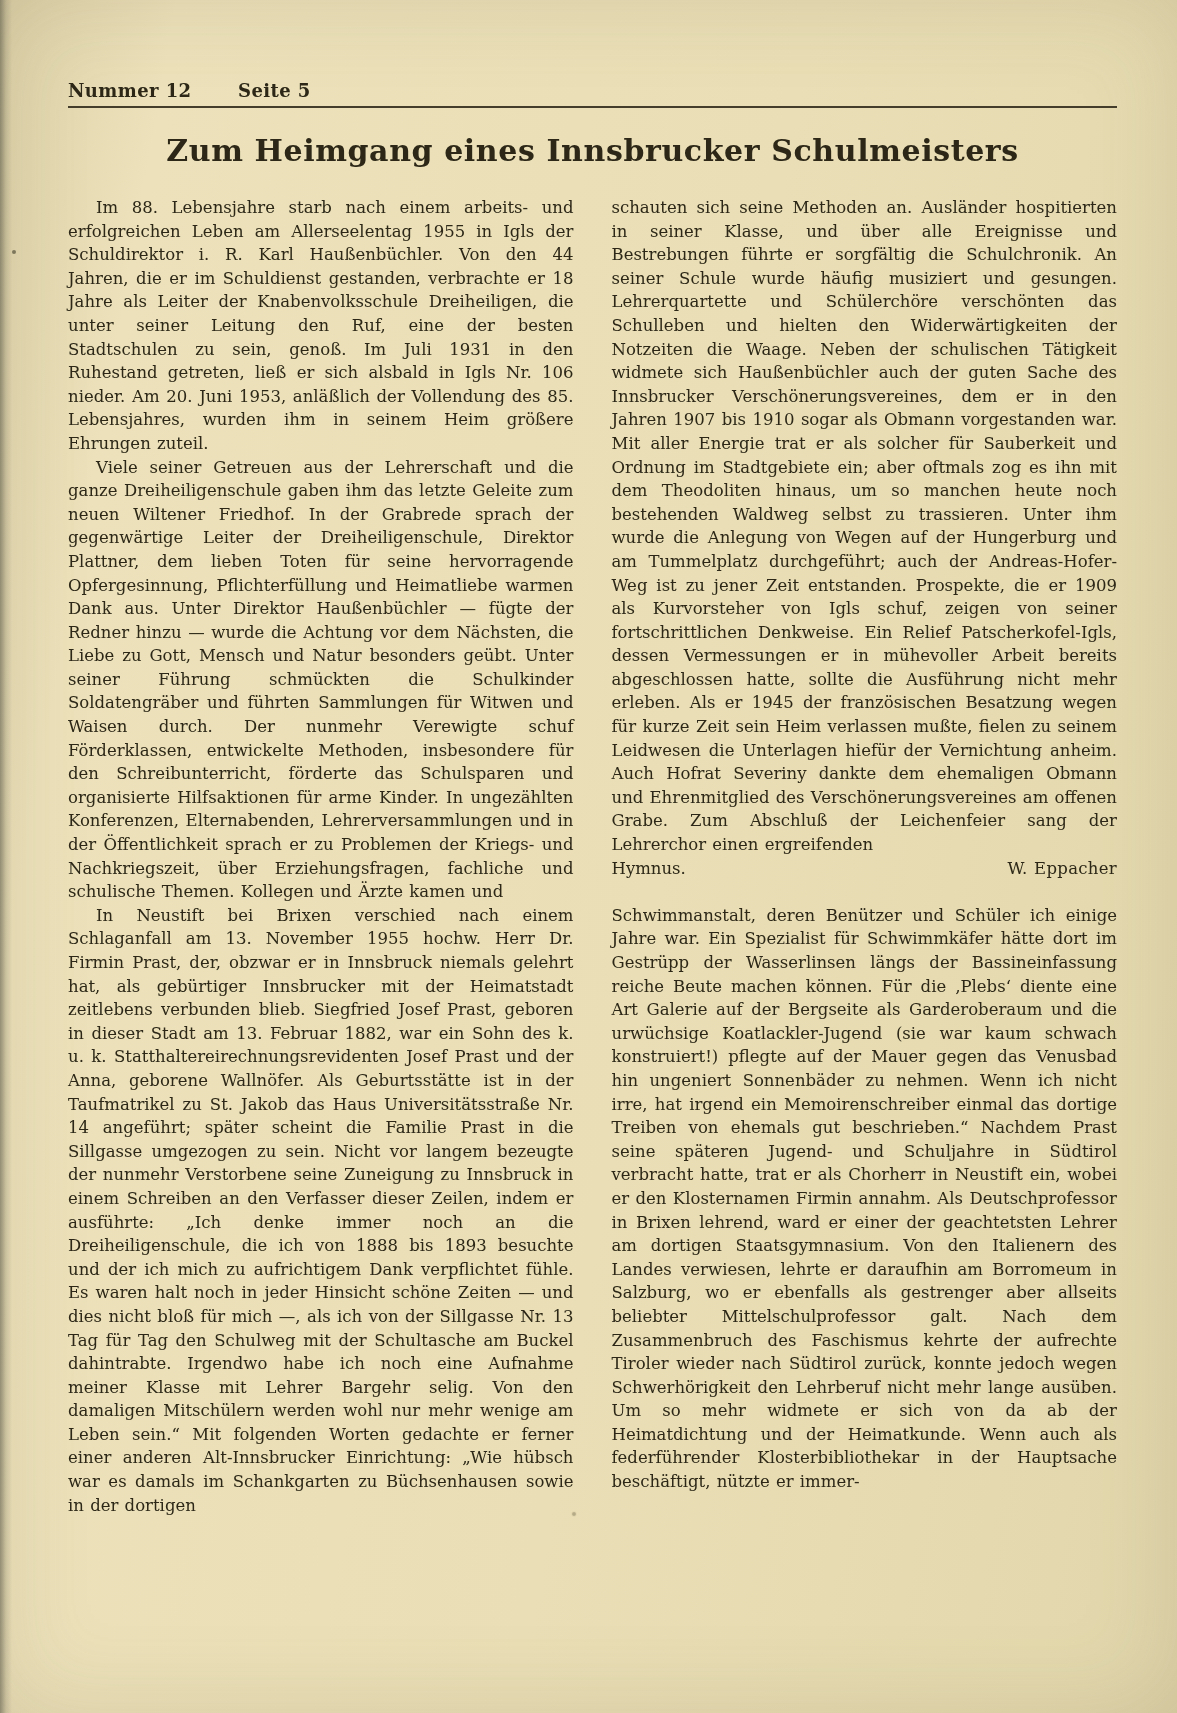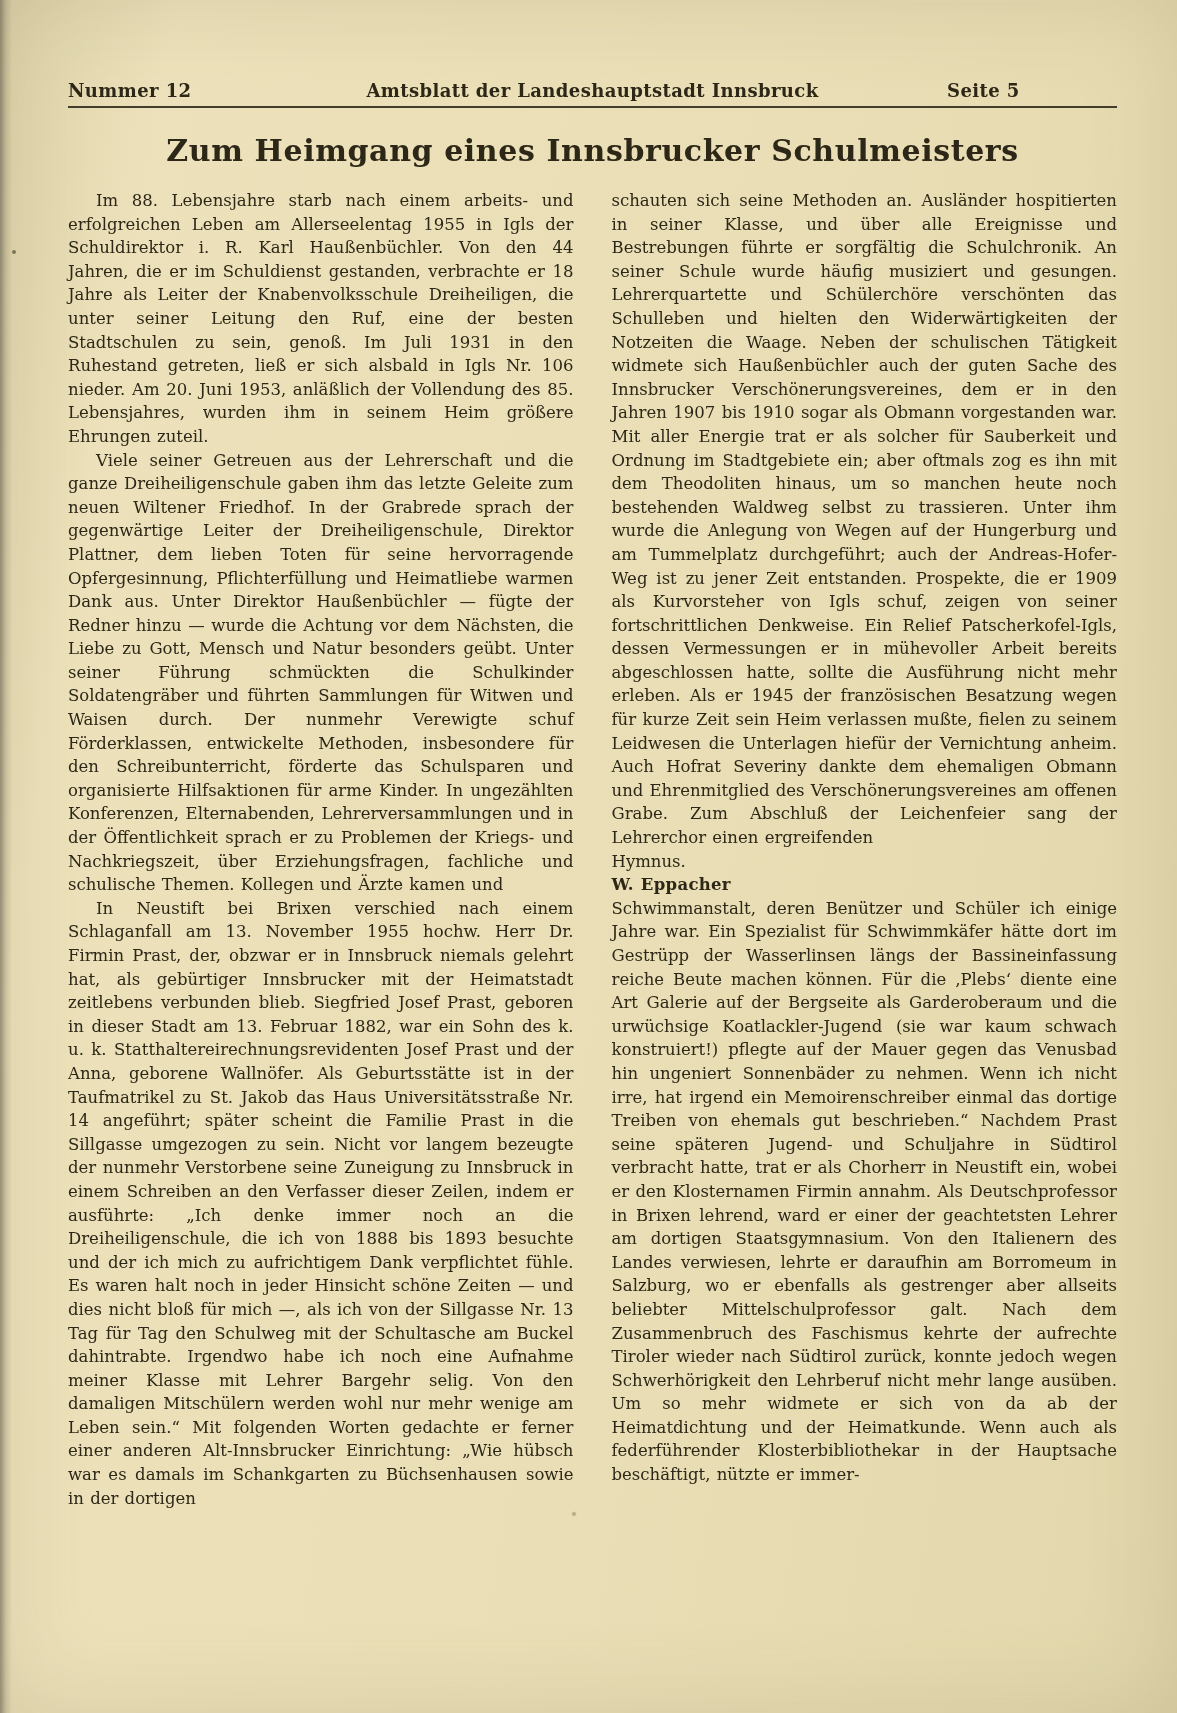--- a/index.html
+++ b/index.html
@@ -36,51 +36,50 @@
   .h-left  { width: 170px; }
   .h-center{ flex: 1; text-align: center; }
   .h-right { width: 170px; }
   .header-rule {
     height: 0; border-top: 2px solid #453d2b;
     margin-top: 5px;
   }
   h1.article-title {
     text-align: center; font-size: 30px; font-weight: bold;
     letter-spacing: 0.6px;
-    margin: 25px 0 21px 0;
+    margin: 25px 0 28px 0;
   }
   h2.article-title {
     text-align: center; font-size: 34px; font-weight: bold;
     letter-spacing: 0.6px;
     margin: 28px 0 18px 0;
   }
   .cols { display: flex; gap: 38px; }
   .col  {
     flex: 1; min-width: 0;
     text-align: justify;
     font-size: 16.5px; line-height: 1.43;
     word-spacing: 1px;
   }
   .col p { margin: 0; }
   .col p.indent { text-indent: 28px; }
   .sigline {
-    display: flex; align-items: baseline; flex-direction: column;
+    display: flex; justify-content: space-between; align-items: baseline;
   }
-  .sig-name { font-weight: bold; letter-spacing: 0.3px; }
+  .sig-name { font-weight: normal; letter-spacing: 0.3px; }
 </style>
 </head>
 <body>
 
 <div class="page">
   <div class="scan-edge"></div>
   <div class="speck"></div>
 
   <header>
     <span class="h-left">Nummer 12</span>
-    <span class="h-center">Amtsblatt der Landeshauptstadt Innsbruck</span>
     <span class="h-right">Seite 5</span>
   </header>
   <div class="header-rule"></div>
 
   <section>
     <h1 class="article-title">Zum Heimgang eines Innsbrucker Schulmeisters</h1>
     <div class="cols">
       <div class="col">
         <p class="indent">Im 88. Lebensjahre starb nach einem arbeits- und erfolgreichen Leben am Allerseelentag 1955 in Igls der Schuldirektor i. R. Karl Haußenbüchler. Von den 44 Jahren, die er im Schuldienst gestanden, verbrachte er 18 Jahre als Leiter der Knabenvolksschule Dreiheiligen, die unter seiner Leitung den Ruf, eine der besten Stadtschulen zu sein, genoß. Im Juli 1931 in den Ruhestand getreten, ließ er sich alsbald in Igls Nr. 106 nieder. Am 20. Juni 1953, anläßlich der Vollendung des 85. Lebensjahres, wurden ihm in seinem Heim größere Ehrungen zuteil.</p>
         <p class="indent">Viele seiner Getreuen aus der Lehrerschaft und die ganze Dreiheiligenschule gaben ihm das letzte Geleite zum neuen Wiltener Friedhof. In der Grabrede sprach der gegenwärtige Leiter der Dreiheiligenschule, Direktor Plattner, dem lieben Toten für seine hervorragende Opfergesinnung, Pflichterfüllung und Heimatliebe warmen Dank aus. Unter Direktor Haußenbüchler — fügte der Redner hinzu — wurde die Achtung vor dem Nächsten, die Liebe zu Gott, Mensch und Natur besonders geübt. Unter seiner Führung schmückten die Schulkinder Soldatengräber und führten Sammlungen für Witwen und Waisen durch. Der nunmehr Verewigte schuf Förderklassen, entwickelte Methoden, insbesondere für den Schreibunterricht, förderte das Schulsparen und organisierte Hilfsaktionen für arme Kinder. In ungezählten Konferenzen, Elternabenden, Lehrerversammlungen und in der Öffentlichkeit sprach er zu Problemen der Kriegs- und Nachkriegszeit, über Erziehungsfragen, fachliche und schulische Themen. Kollegen und Ärzte kamen und</p>

